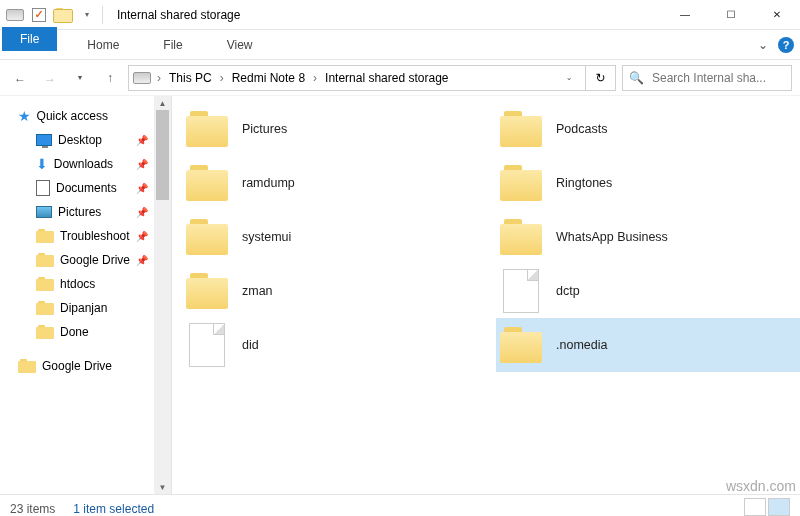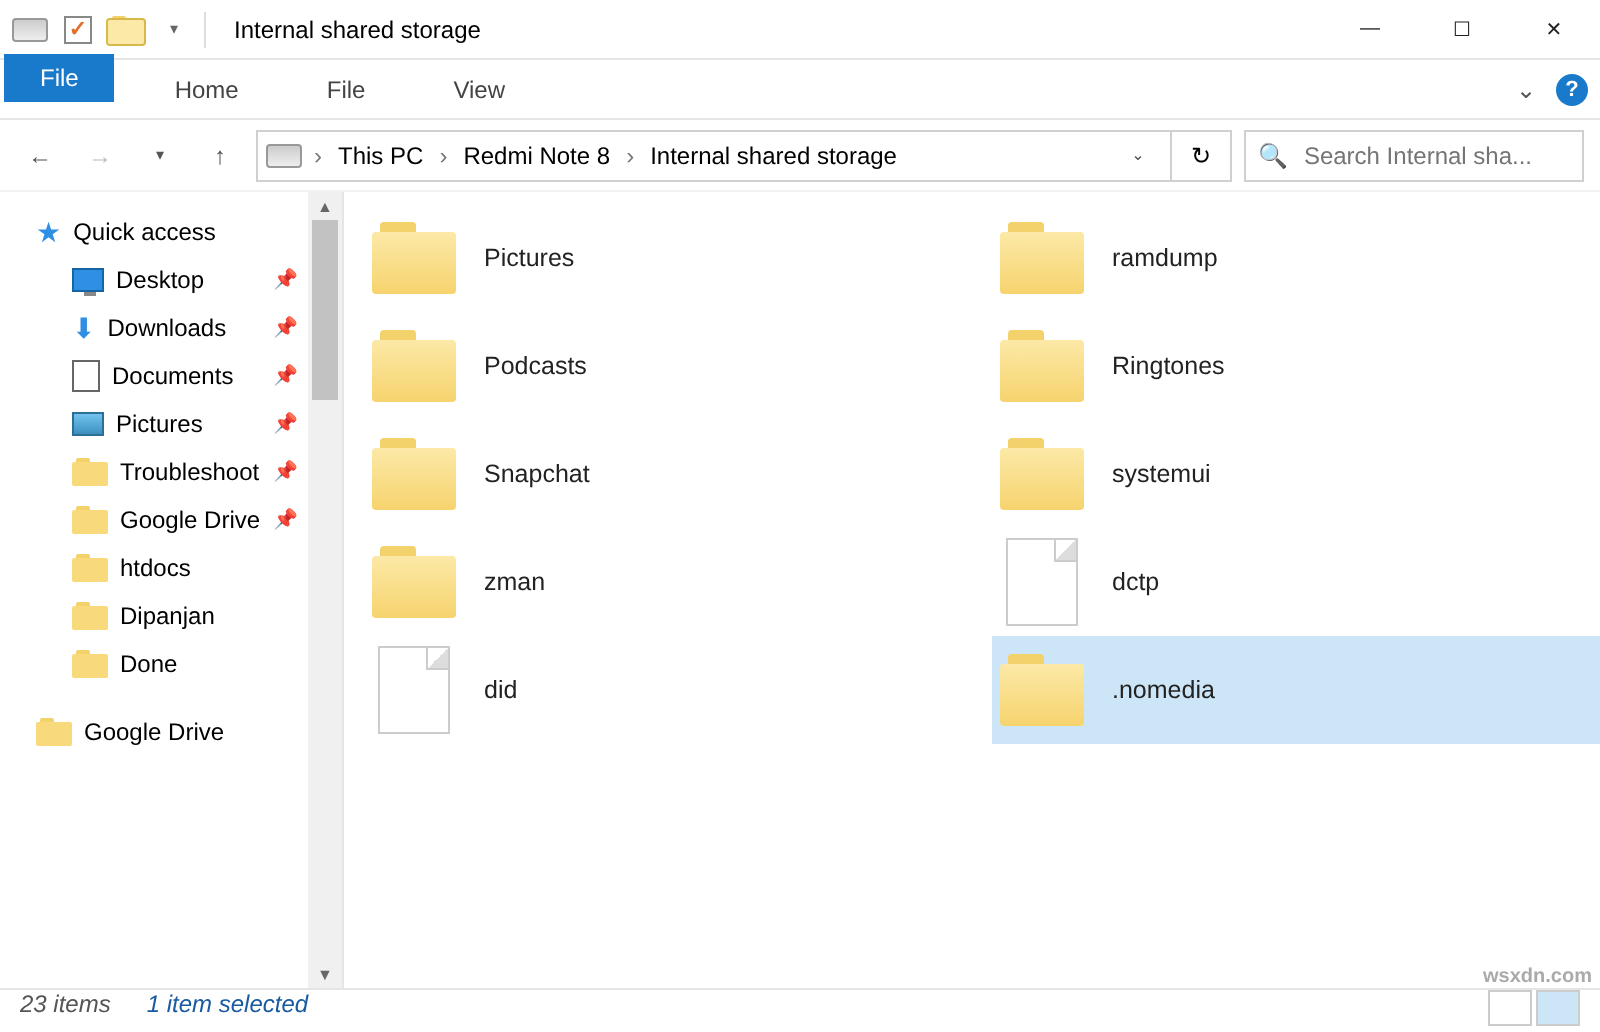--- a/index.html
+++ b/index.html
@@ -46,25 +46,25 @@
 .fitem { display: flex; align-items: center; height: 54px; padding: 2px 10px 2px 4px; gap: 14px; }
 .fitem.selected { background: #cde6f7; }
 .foldericon { width: 42px; height: 36px; position: relative; }
 .foldericon .tab { position: absolute; top: 0; left: 3px; width: 16px; height: 7px; background: #f3d26b; border-radius: 2px 2px 0 0; }
 .foldericon .bod { position: absolute; top: 5px; left: 0; width: 42px; height: 31px; background: linear-gradient(#fce9a7, #f6d36e); border-radius: 2px; }
 .foldericon.big .tab { left: 4px; width: 18px; }
 .fileicon { width: 36px; height: 44px; border: 1px solid #ccc; background: #fff; position: relative; margin: 0 3px; }
 .fileicon::after { content: ""; position: absolute; top: 0; right: 0; width: 10px; height: 10px; background: linear-gradient(135deg, #fff 50%, #ddd 50%); border-left: 1px solid #ccc; border-bottom: 1px solid #ccc; }
 .flabel { font-size: 12.5px; color: #222; }
 
-.status { height: 22px; border-top: 1px solid #e5e5e5; display: flex; align-items: flex-start; padding: 0 10px; gap: 18px; color: #555; font-size: 12px; font-style: italic; }
+.status { height: 22px; border-top: 1px solid #e5e5e5; display: flex; align-items: flex-end; padding: 0 10px; gap: 18px; color: #555; font-size: 12px; }
 .status .right { margin-left: auto; display: flex; gap: 2px; }
 .viewbtn { width: 22px; height: 18px; border: 1px solid #ccc; }
 
-.watermark { position: absolute; right: 4px; bottom: 22px; font-size: 10px; color: #aaa; font-weight: bold; }
+.watermark { position: absolute; right: 4px; bottom: 22px; font-size: 14px; color: #aaa; }
 
 .icon-device { width: 18px; height: 12px; background: linear-gradient(#ccc,#eee); border: 1px solid #999; border-radius: 2px; }
 .icon-folder-sm { width: 18px; height: 14px; position: relative; }
 .icon-folder-sm .t { position: absolute; top: 0; left: 2px; width: 7px; height: 3px; background: #f3d26b; border-radius: 1px 1px 0 0; }
 .icon-folder-sm .b { position: absolute; top: 2px; left: 0; width: 18px; height: 12px; background: #f8da7d; border-radius: 1px; }
 .icon-folder-sm.sel .b { background: #fce9a7; outline: 1px solid #d9b84a; }
 .icon-star { color: #2f8fe4; font-size: 14px; }
 .icon-desktop { width: 16px; height: 12px; background: #2f8fe4; border: 1px solid #1565a5; position: relative; }
 .icon-desktop::after { content: ""; position: absolute; bottom: -3px; left: 5px; width: 6px; height: 2px; background: #888; }
 .icon-down { color: #2f8fe4; font-size: 14px; }
@@ -228,49 +228,49 @@
             <div class="tab"></div>
             <div class="bod"></div>
           </div>
           <span class="flabel">Pictures</span>
         </div>
         <div class="fitem">
           <div class="foldericon big">
             <div class="tab"></div>
             <div class="bod"></div>
           </div>
+          <span class="flabel">Podcasts</span>
+        </div>
+        <div class="fitem">
+          <div class="foldericon big">
+            <div class="tab"></div>
+            <div class="bod"></div>
+          </div>
           <span class="flabel">ramdump</span>
         </div>
         <div class="fitem">
           <div class="foldericon big">
             <div class="tab"></div>
             <div class="bod"></div>
           </div>
-          <span class="flabel">Podcasts</span>
-        </div>
-        <div class="fitem">
-          <div class="foldericon big">
-            <div class="tab"></div>
-            <div class="bod"></div>
-          </div>
           <span class="flabel">Ringtones</span>
         </div>
         <div class="fitem">
           <div class="foldericon big">
             <div class="tab"></div>
             <div class="bod"></div>
           </div>
-          <span class="flabel">Snapchat</span>
-        </div>
-        <div class="fitem">
-          <div class="foldericon big">
-            <div class="tab"></div>
-            <div class="bod"></div>
-          </div>
           <span class="flabel">systemui</span>
+        </div>
+        <div class="fitem">
+          <div class="foldericon big">
+            <div class="tab"></div>
+            <div class="bod"></div>
+          </div>
+          <span class="flabel">WhatsApp Business</span>
         </div>
         <div class="fitem">
           <div class="foldericon big">
             <div class="tab"></div>
             <div class="bod"></div>
           </div>
           <span class="flabel">zman</span>
         </div>
         <div class="fitem">
           <div class="fileicon"></div>

